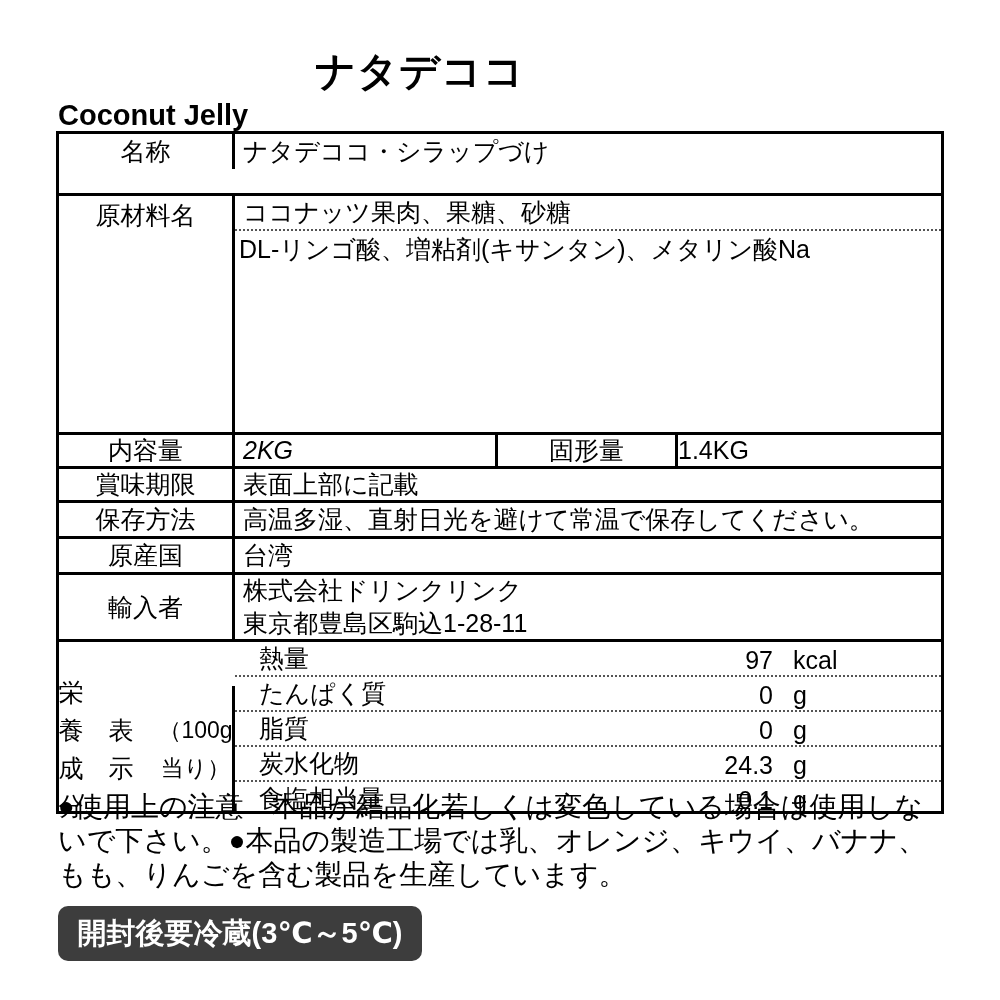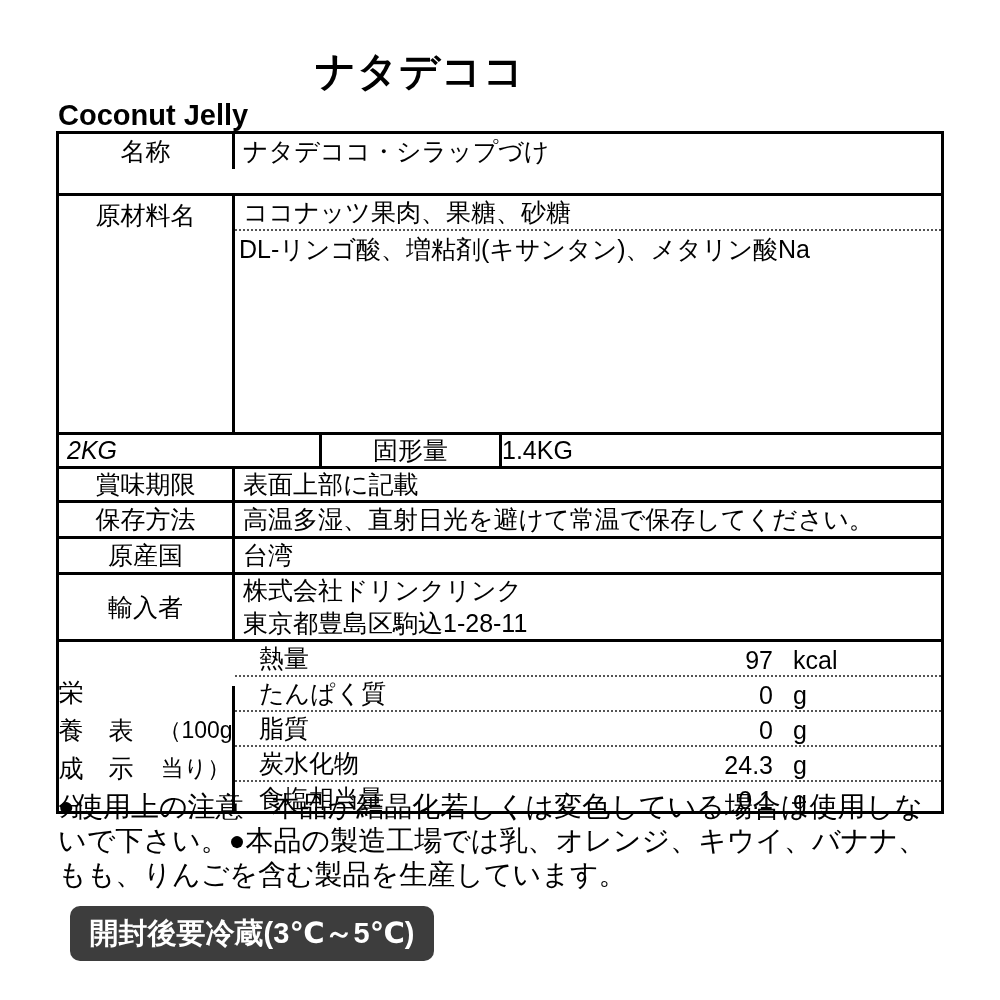--- a/index.html
+++ b/index.html
@@ -120,21 +120,21 @@
   .notes {
     position: absolute;
     left: 58px; top: 790px;
     width: 892px;
     font-size: 28px;
     line-height: 34px;
   }
 
   .badge {
     position: absolute;
-    left: 70px; top: 906px;
+    left: 58px; top: 906px;
     width: 364px; height: 55px;
     background: #3d3d3d;
     border-radius: 10px;
     color: #fff;
     font-size: 29px;
     font-weight: bold;
     display: flex; align-items: center; justify-content: center;
   }
 </style>
 </head>
@@ -154,20 +154,21 @@
 
     <div class="t-row row-ingredients">
       <div class="cell-label">原材料名</div>
       <div class="ingredients-body">
         <div class="ingredients-line1">ココナッツ果肉、果糖、砂糖</div>
         <div class="ingredients-line2">DL-リンゴ酸、増粘剤(キサンタン)、メタリン酸Na</div>
       </div>
     </div>
 
     <div class="t-row row-content">
+      <div class="cell-label">内容量</div>
       <div class="cell-netvalue">2KG</div>
       <div class="cell-solid-label">固形量</div>
       <div class="cell-solid-value">1.4KG</div>
     </div>
 
     <div class="t-row row-bestby">
       <div class="cell-label">賞味期限</div>
       <div class="cell-value">表面上部に記載</div>
     </div>
 

